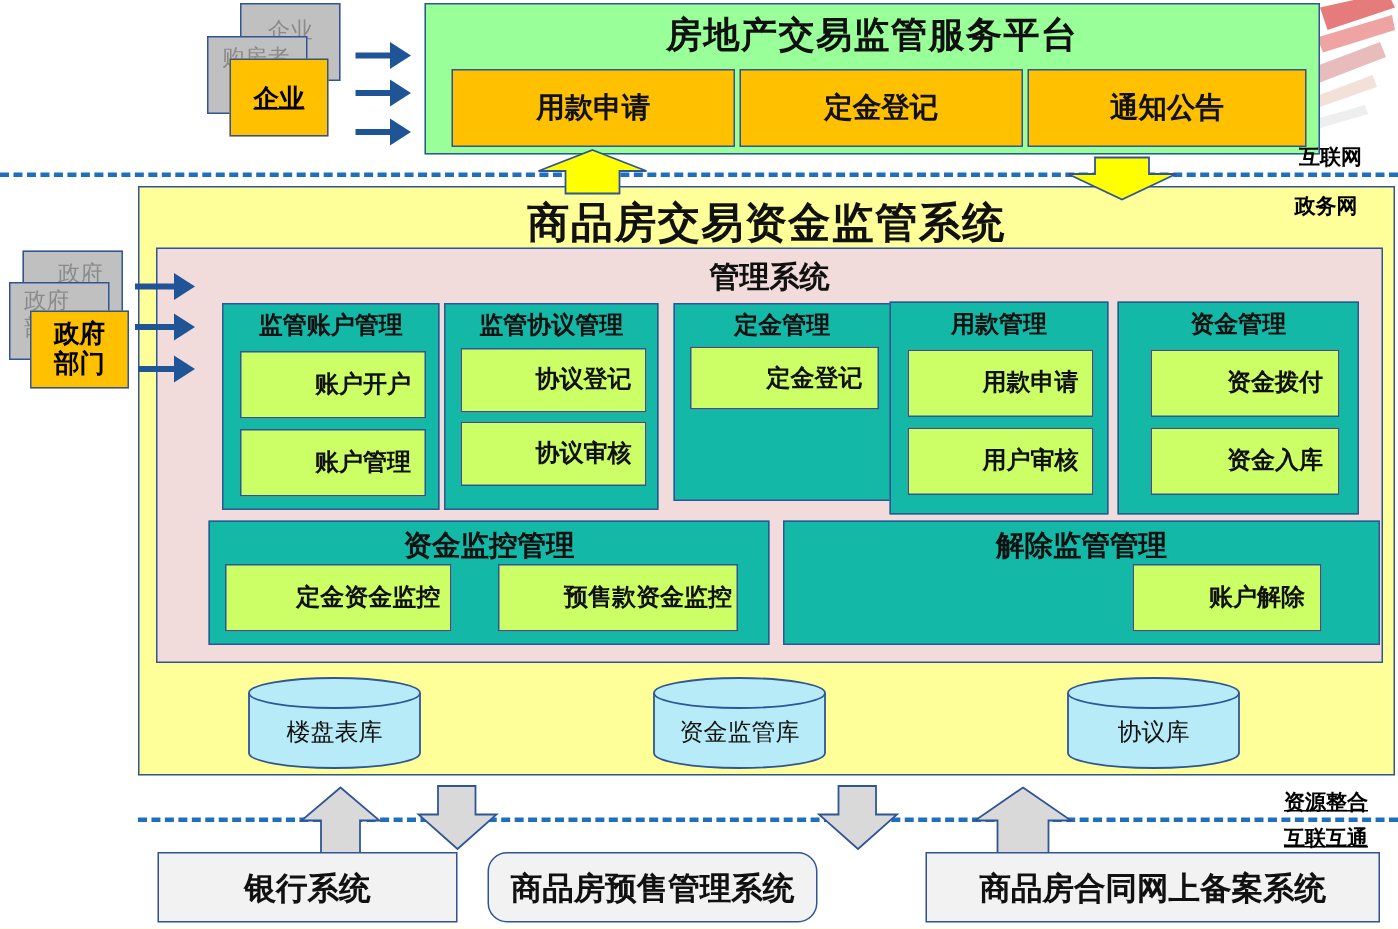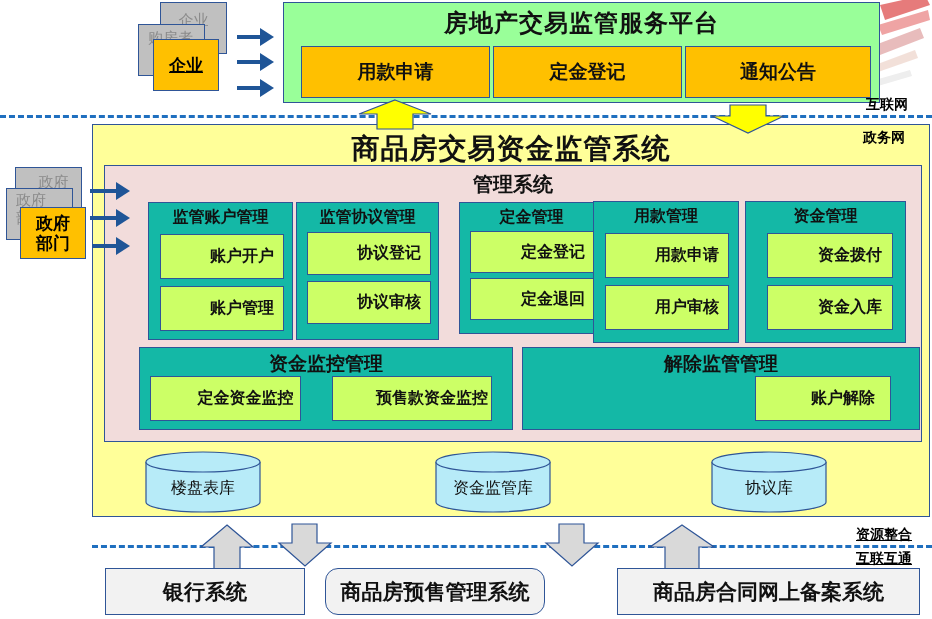--- a/index.html
+++ b/index.html
@@ -133,27 +133,24 @@
   <div class="module" style="left:191px;top:36px;width:143px;height:138px;">
     <div class="module-title">监管协议管理</div>
     <div class="sub-btn center" style="left:10px;top:29px;width:124px;height:43px;">
         <span>协议登记</span>
       </div>
     <div class="sub-btn center" style="left:10px;top:78px;width:124px;height:43px;">
         <span>协议审核</span>
       </div>
   </div>
 
-  <div class="module" style="left:354px;top:36px;width:145px;height:132px;">
+  <div class="module" style="left:344px;top:36px;width:145px;height:132px;">
     <div class="module-title">定金管理</div>
     <div class="sub-btn center" style="left:10px;top:28px;width:126px;height:42px;">
         <span>定金登记</span>
-      </div>
-    <div class="sub-btn center" style="left:10px;top:75px;width:126px;height:42px;">
-        <span>定金退回</span>
       </div>
   </div>
 
   <div class="module" style="left:488px;top:35px;width:146px;height:142px;">
     <div class="module-title">用款管理</div>
     <div class="sub-btn center" style="left:11px;top:31px;width:124px;height:45px;">
         <span>用款申请</span>
       </div>
     <div class="sub-btn center" style="left:11px;top:83px;width:124px;height:45px;">
         <span>用户审核</span>
@@ -175,42 +172,42 @@
     <div class="sub-btn center" style="left:10px;top:28px;width:151px;height:45px;">
         <span>定金资金监控</span>
       </div>
     <div class="sub-btn center" style="left:192px;top:28px;width:160px;height:45px;">
         <span>预售款资金监控</span>
       </div>
   </div>
 
   <div class="module" style="left:417px;top:181px;width:398px;height:83px;">
     <div class="module-title big-title">解除监管管理</div>
-    <div class="sub-btn center" style="left:232px;top:28px;width:136px;height:45px;align-items:center;">
+    <div class="sub-btn center" style="left:232px;top:28px;width:126px;height:45px;align-items:center;">
         <span>账户解除</span>
       </div>
   </div>
 </div>
 
 <svg class="abs" style="left:90px;top:178px;width:44px;height:80px;">
   <g fill="#1f5597">
     <rect x="0" y="11" width="28" height="4"></rect>
       <polygon points="26,4 40,13 26,22"></polygon>
   </g>
   <g fill="#1f5597">
     <rect x="0" y="38" width="28" height="4"></rect>
       <polygon points="26,31 40,40 26,49"></polygon>
   </g>
   <g fill="#1f5597">
     <rect x="2" y="66" width="26" height="4"></rect>
       <polygon points="26,59 40,68 26,77"></polygon>
   </g>
 </svg>
 
-<div class="abs" style="left:144px;top:450px;width:118px;height:64px;">
+<div class="abs" style="left:164px;top:450px;width:118px;height:64px;">
   <svg width="118" height="64">
     <path d="M2 12 L2 52 A57 10 0 0 0 116 52 L116 12" fill="#b7ebf8" stroke="#2f5597" stroke-width="1.2"></path>
     <ellipse cx="59" cy="12" rx="57" ry="10" fill="#b7ebf8" stroke="#2f5597" stroke-width="1.2"></ellipse>
   </svg>
   <div class="abs center db-label" style="left:0;top:22px;width:118px;height:32px;">楼盘表库</div>
 </div>
 <div class="abs" style="left:434px;top:450px;width:118px;height:64px;">
   <svg width="118" height="64">
     <path d="M2 12 L2 52 A57 10 0 0 0 116 52 L116 12" fill="#b7ebf8" stroke="#2f5597" stroke-width="1.2"></path>
     <ellipse cx="59" cy="12" rx="57" ry="10" fill="#b7ebf8" stroke="#2f5597" stroke-width="1.2"></ellipse>

